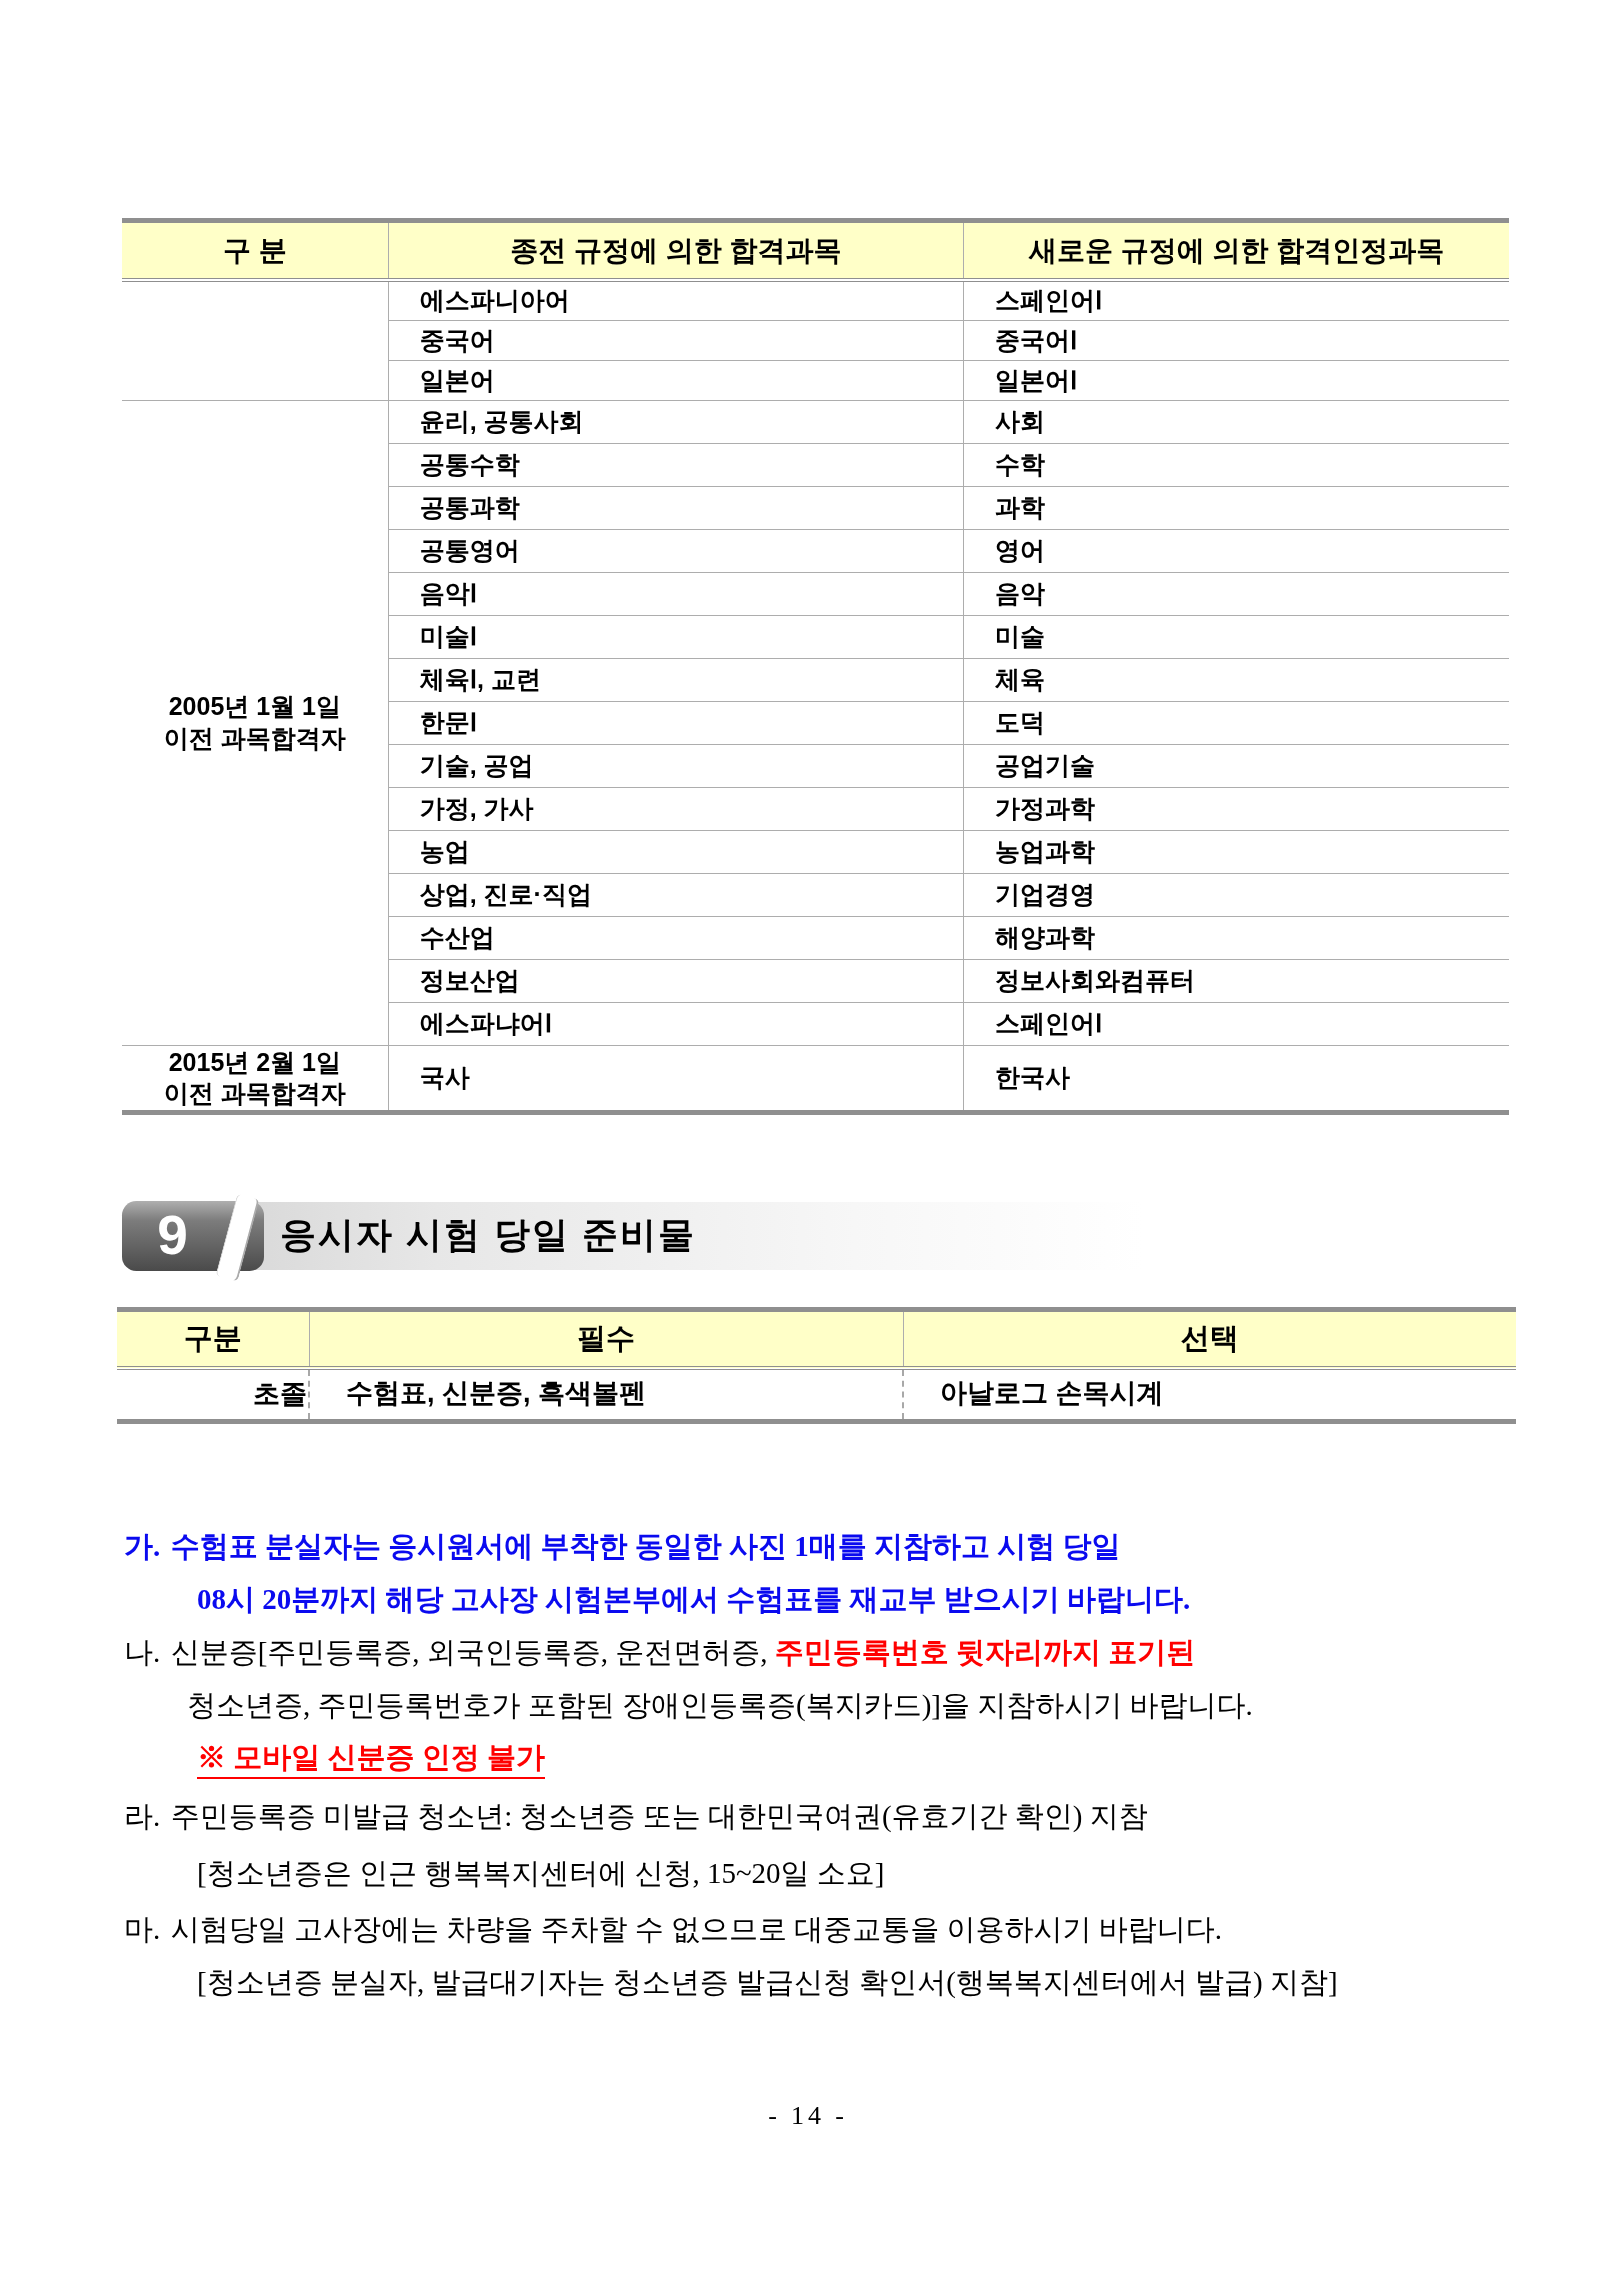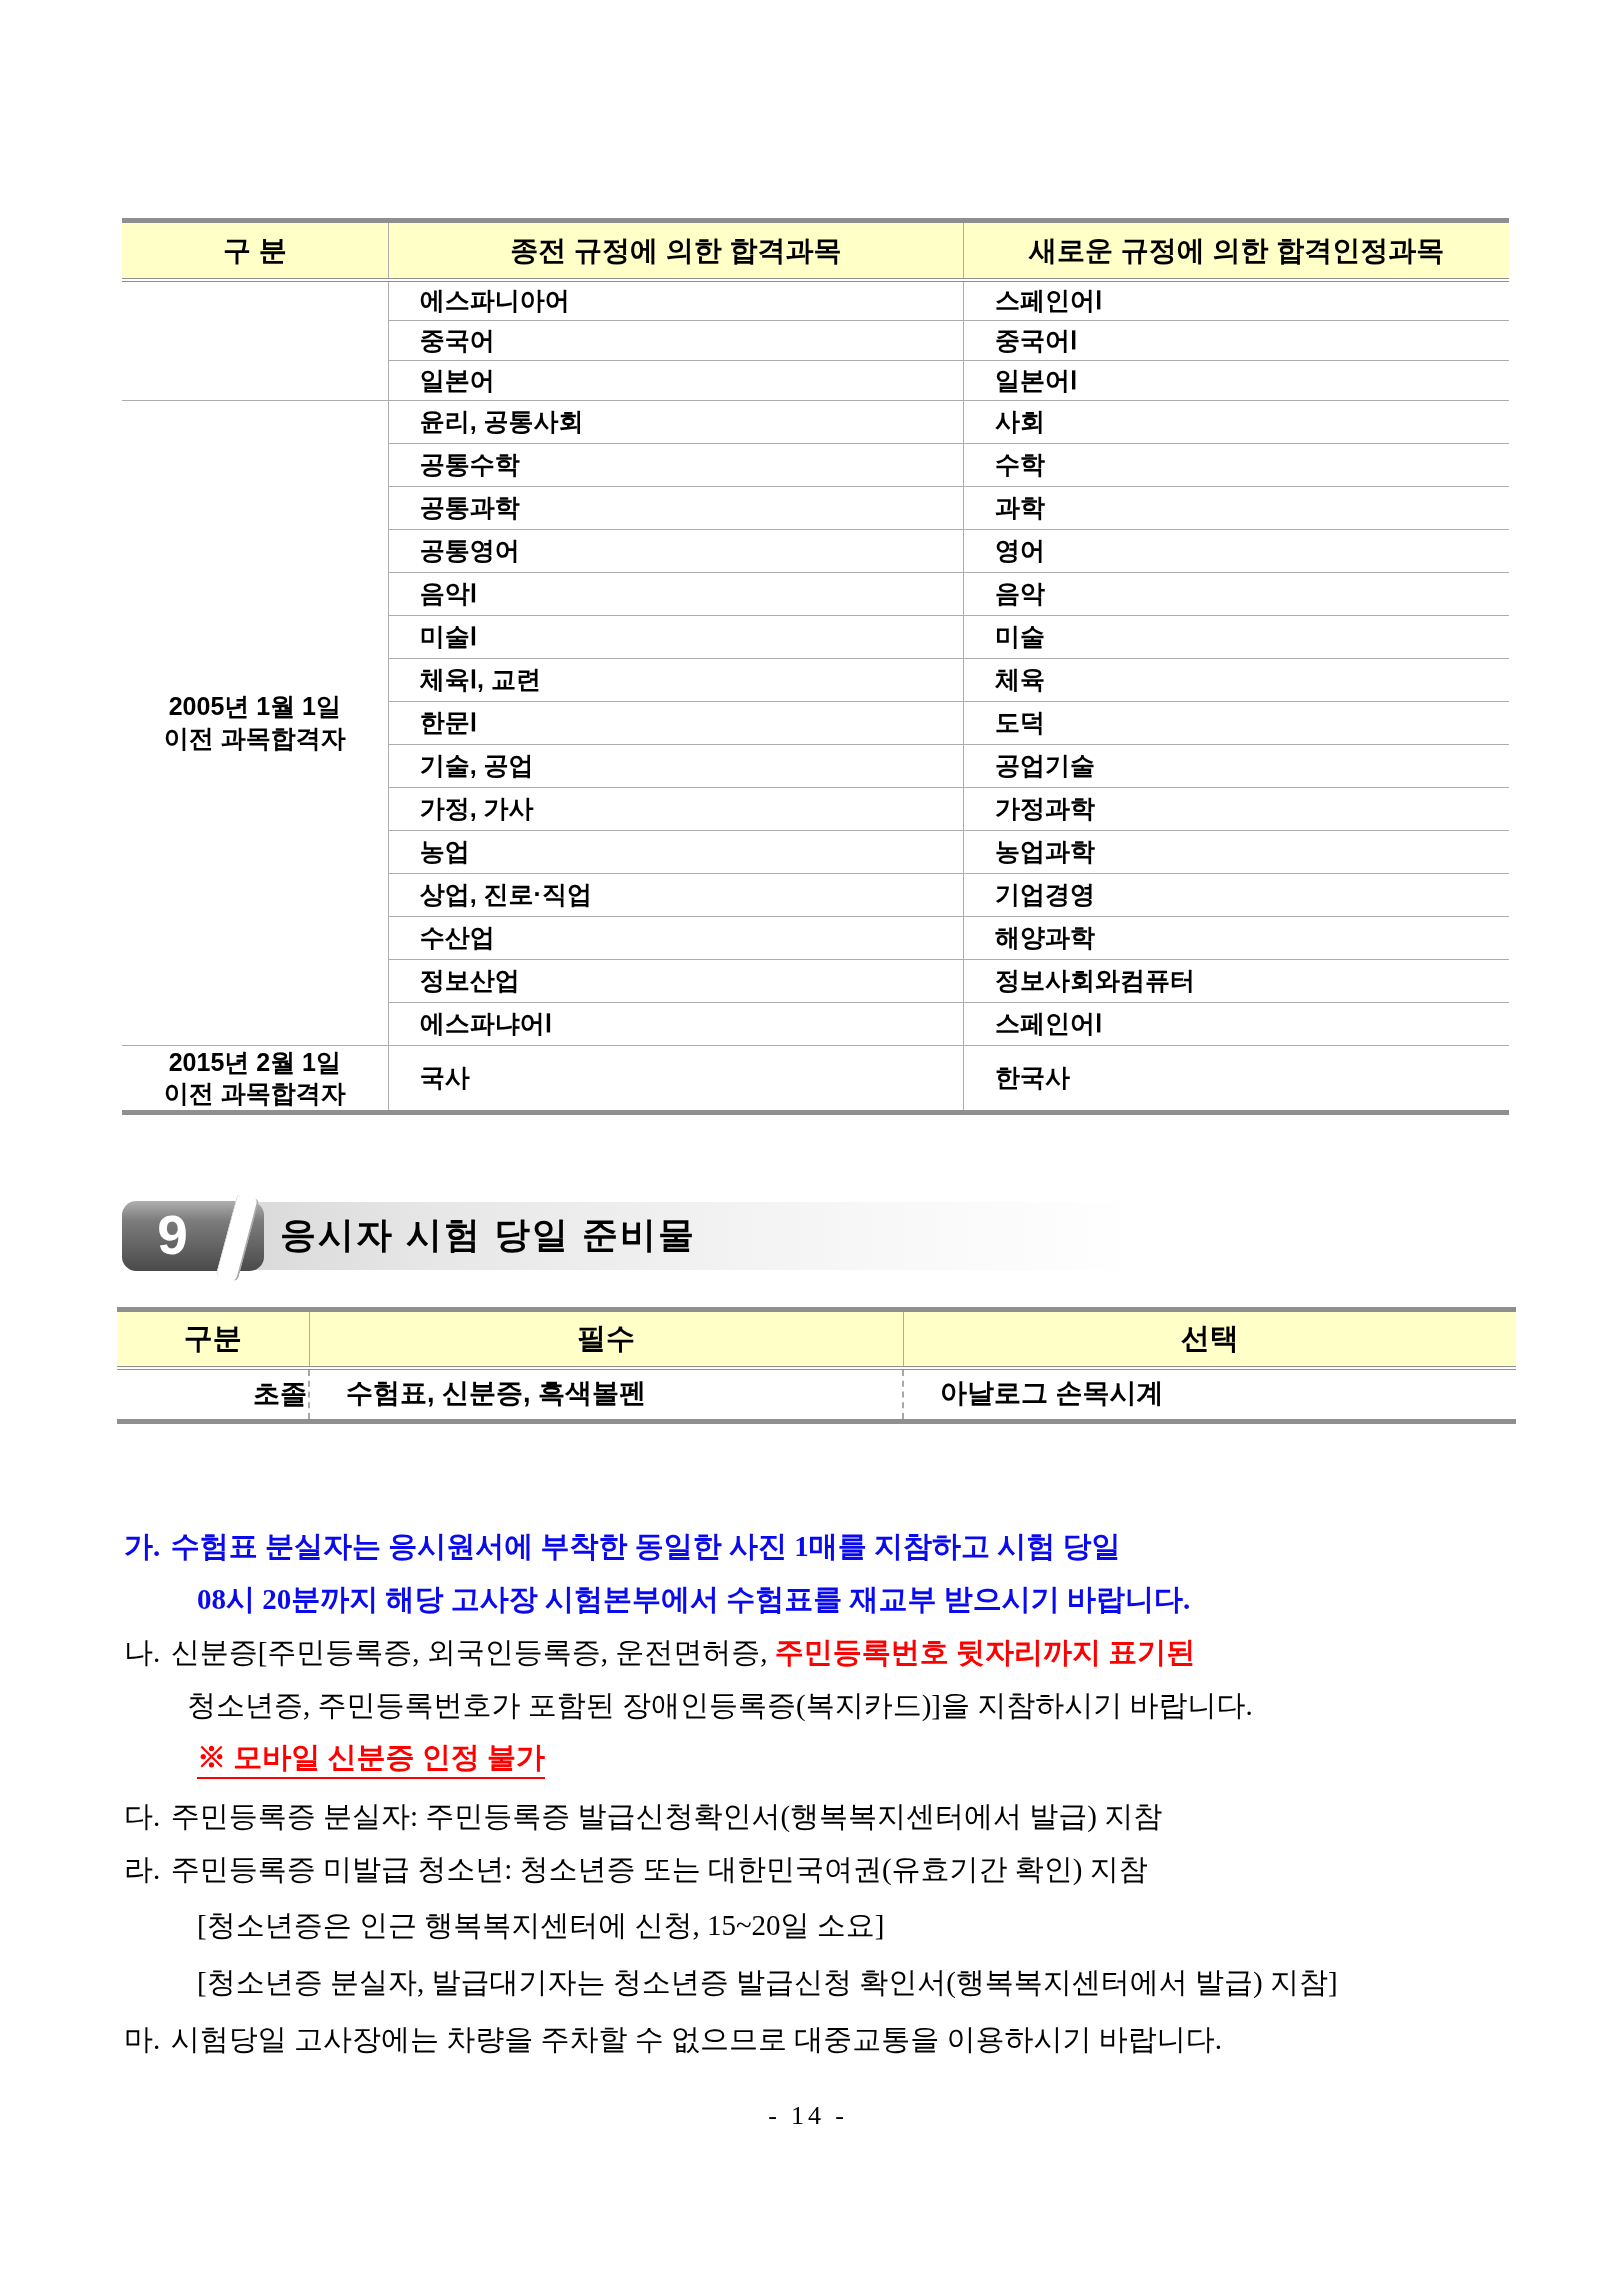--- a/index.html
+++ b/index.html
@@ -214,35 +214,32 @@
     <div class="nl">
       <span class="marker">나.</span><span>신분증[주민등록증, 외국인등록증, 운전면허증, </span><span class="red">주민등록번호 뒷자리까지 표기된</span>
     </div>
     <div class="nl ind2">
       <span>청소년증, 주민등록번호가 포함된 장애인등록증(복지카드)]을 지참하시기 바랍니다.</span>
     </div>
     <div class="nl ind3" style="margin-bottom:25px">
       <span class="red ulr">※ 모바일 신분증 인정 불가</span>
     </div>
 
-    <div class="nl">
-      <span class="marker">다.</span><span>주민등록증 분실자: 주민등록증 발급신청확인서(행복복지센터에서 발급) 지참</span>
-    </div>
 
     <div class="nl" style="margin-bottom:23.5px">
       <span class="marker">라.</span><span>주민등록증 미발급 청소년: 청소년증 또는 대한민국여권(유효기간 확인) 지참</span>
     </div>
     <div class="nl ind3" style="margin-bottom:23.5px">
       <span>[청소년증은 인근 행복복지센터에 신청, 15~20일 소요]</span>
     </div>
+    <div class="nl">
+      <span class="marker">마.</span><span>시험당일 고사장에는 차량을 주차할 수 없으므로 대중교통을 이용하시기 바랍니다.</span>
+    </div>
+
     <div class="nl ind3" style="margin-bottom:23.5px">
       <span>[청소년증 분실자, 발급대기자는 청소년증 발급신청 확인서(행복복지센터에서 발급) 지참]</span>
     </div>
-
-    <div class="nl">
-      <span class="marker">마.</span><span>시험당일 고사장에는 차량을 주차할 수 없으므로 대중교통을 이용하시기 바랍니다.</span>
-    </div>
   </div>
 
   <div class="pageno">- 14 -</div>
 
 </div>
 
 
 </body></html>

